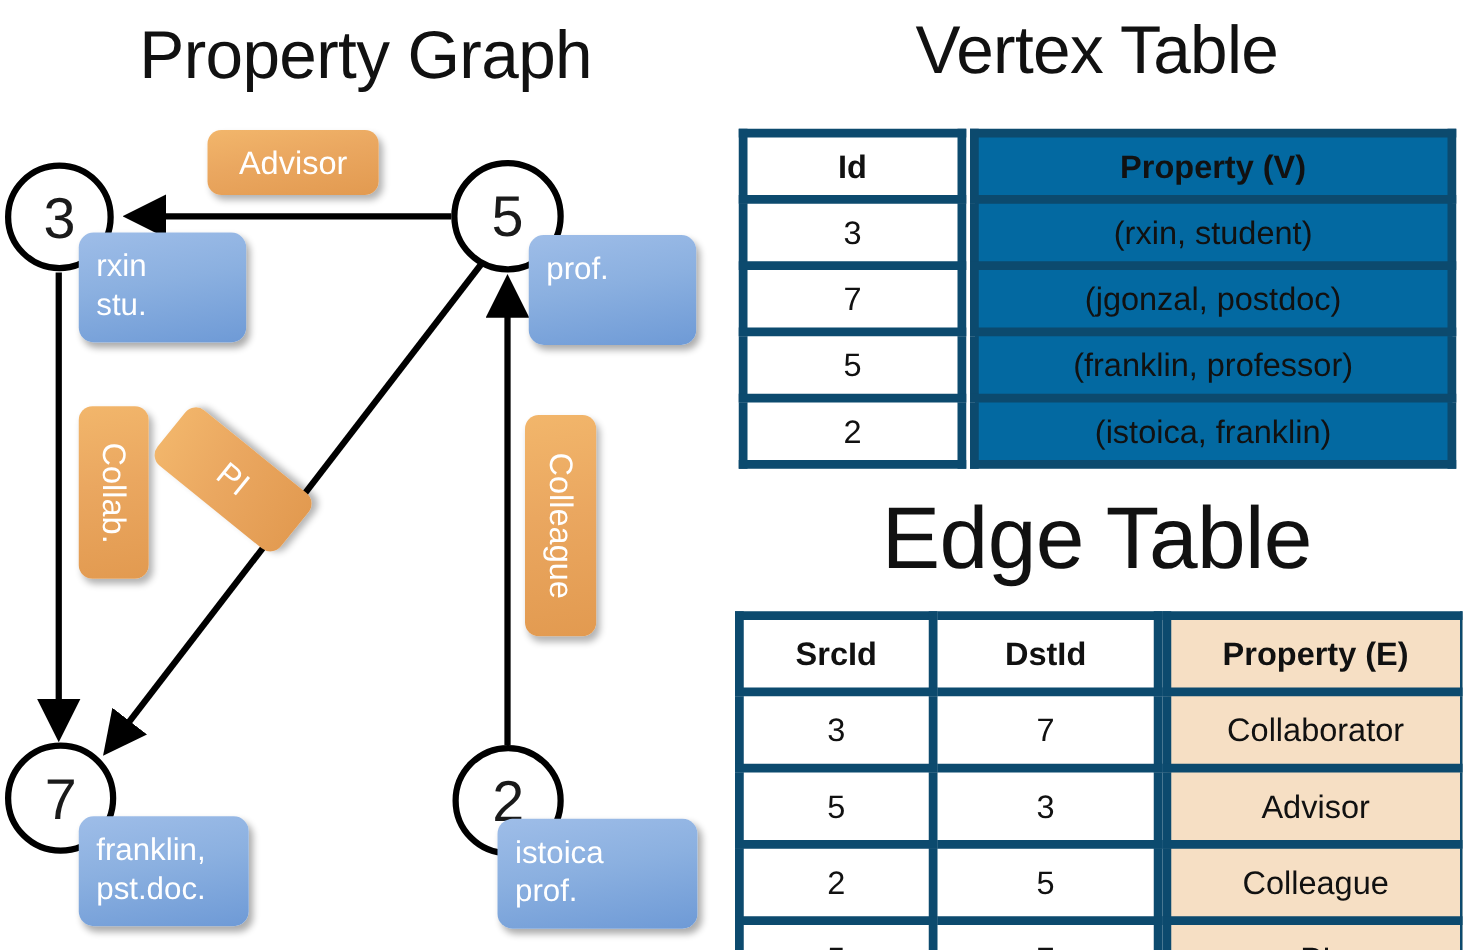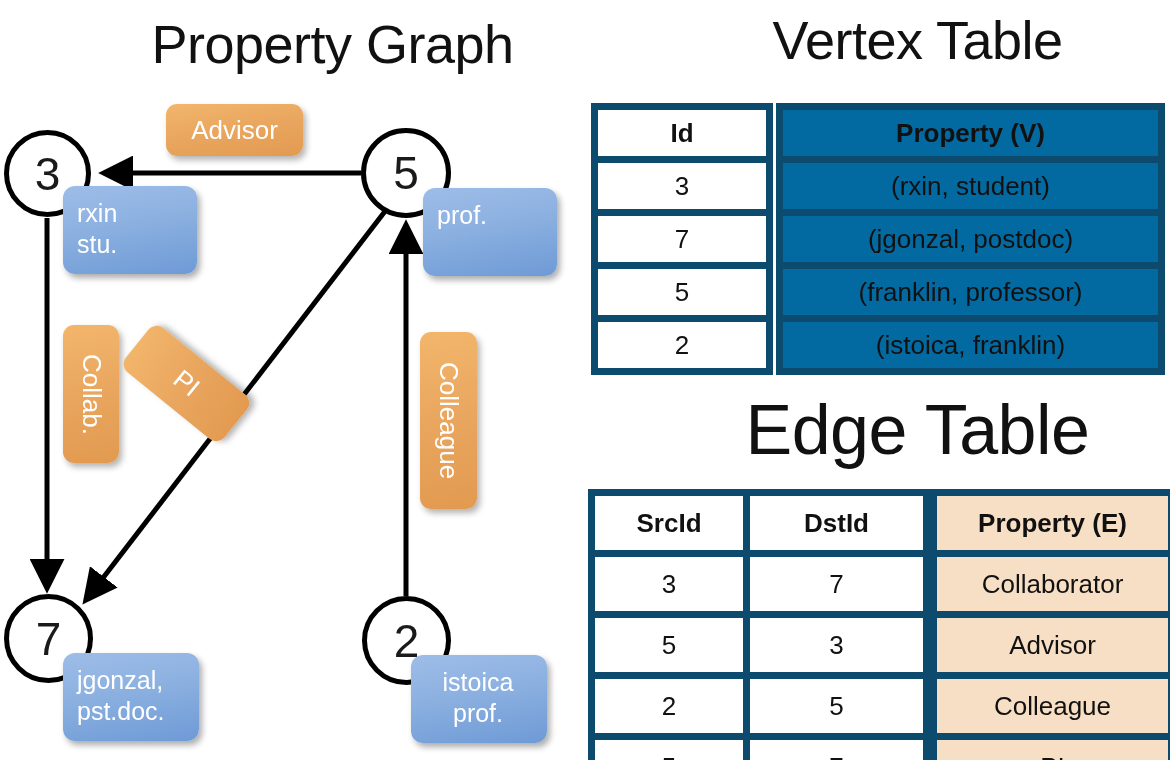--- a/index.html
+++ b/index.html
@@ -14,21 +14,20 @@
   .stage{position:absolute;left:0;top:0;width:1170px;height:760px;}
 
   
   .title{
     position:absolute;
     font-weight:400;
     color:#111111;
     letter-spacing:-0.5px;
     white-space:nowrap;
     font-family:"Liberation Sans", sans-serif;
-    margin-left:40px;
   }
   #title-property-graph{left:0;top:12px;width:585px;text-align:center;font-size:54px;line-height:64px;}
   #title-vertex-table{left:585px;top:8px;width:585px;text-align:center;font-size:54px;line-height:64px;}
   #title-edge-table{left:585px;top:398px;width:585px;text-align:center;font-size:70px;line-height:64px;}
 
   
   #graph-svg{position:absolute;left:0;top:0;width:585px;height:760px;}
 
   
   .node{
@@ -144,24 +143,24 @@
   </div>
 
   <div class="pbox" style="left:63px;top:186px;width:134px;height:88px;">
     <span>rxin</span>
     <span>stu.</span>
   </div>
   <div class="pbox" style="left:423px;top:188px;width:134px;height:88px;">
     <span>prof.</span>
   </div>
   <div class="pbox" style="left:63px;top:653px;width:136px;height:88px;">
-    <span>jgonzal,</span>
+    <span>franklin,</span>
     <span>pst.doc.</span>
   </div>
-  <div class="pbox" style="left:411px;top:655px;width:136px;height:88px;text-align:center;">
+  <div class="pbox" style="left:398px;top:655px;width:160px;height:88px;">
     <span>istoica</span>
     <span>prof.</span>
   </div>
 
   <div class="obox" style="left:166px;top:104px;width:137px;height:52px;">
     <span>Advisor</span>
   </div>
 
   <div class="obox vert" style="left:63px;top:325px;width:56px;height:138px;">
     <span>Collab.</span>

